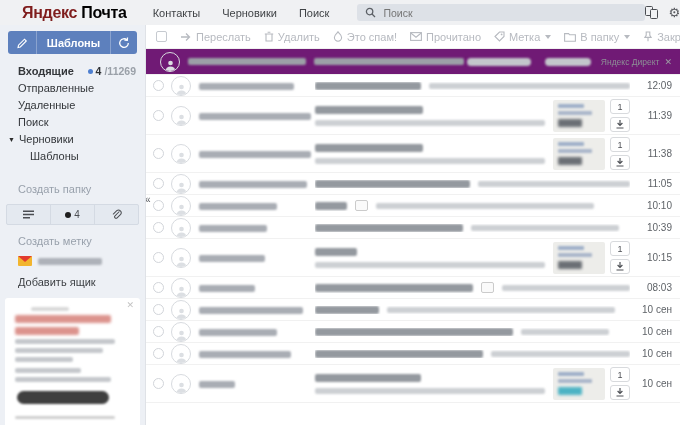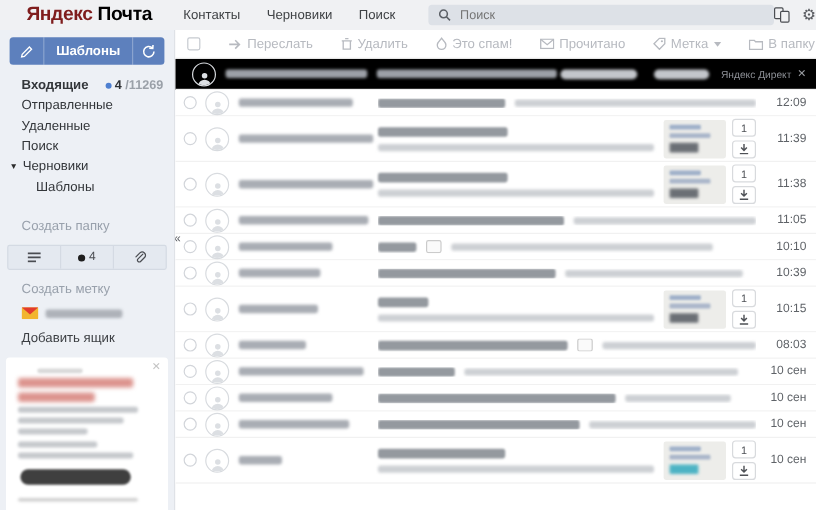--- a/index.html
+++ b/index.html
@@ -58,31 +58,31 @@
 .adcard .x{position:absolute;top:2px;right:6px;color:#c3c3c3;font-size:9px;cursor:pointer}
 .bb{display:inline-block;height:7px;border-radius:2px;background:#b6bac1;filter:blur(1.2px);vertical-align:middle}
 .bb.tiny{height:4px;background:#d9d9d9;filter:blur(.8px)}
 .bb.red{background:#dc938d;height:8px;filter:blur(1.6px)}
 .bb.gr{background:#c5c8cc;height:5px}
 .bb.fine{height:3px;background:#cfcfcf}
 .pill{width:92px;height:13px;border-radius:7px;background:#3f3f3f;filter:blur(.9px);margin:9px 0 6px 2px}
 .stack > *{display:block;margin-bottom:4px}
 
 
-.toolbar{height:24px;display:flex;align-items:center;padding:0 11px 0 10px;gap:23px;color:#b7bac0;border-bottom:1px solid #f0f0f0;flex:none}
+.toolbar{height:24px;display:flex;align-items:center;padding:0 11px 0 10px;gap:13px;color:#b7bac0;border-bottom:1px solid #f0f0f0;flex:none}
 .tb{display:flex;align-items:center;gap:4px;cursor:pointer;white-space:nowrap}
 .tbchk{width:11px;height:11px;border:1px solid #c6cad0;border-radius:2px;background:#fff;cursor:pointer;flex:none}
 .caret{display:inline-block;width:0;height:0;border-left:3px solid transparent;border-right:3px solid transparent;border-top:4px solid #b7bac0;margin-left:1px}
 
 
 .list{flex:1;overflow:hidden}
 .row{display:flex;align-items:center;padding:0 8px 0 7px;border-bottom:1px solid #f1f1f1;background:#fff}
 .row.single{height:22px}
 .row.double{height:38px}
-.row.adrow{height:26px;background:#000000}
+.row.adrow{height:26px;background:#701a75}
 .chk{width:11px;height:11px;border:1px solid #d2d5da;border-radius:50%;background:#fff;flex:none;cursor:pointer}
 .rava{width:20px;height:20px;border-radius:50%;border:1px solid #d8dbdf;margin:0 8px 0 7px;flex:none;display:flex;align-items:flex-end;justify-content:center;overflow:hidden}
 .sender{width:116px;flex:none}
 .mid{flex:1;min-width:0;display:flex;align-items:center;gap:8px;overflow:hidden}
 .midcol{flex:1;min-width:0;display:flex;flex-direction:column;gap:6px;justify-content:center}
 .line{display:flex;align-items:center;gap:8px}
 .bb.s{background:#a9adb4;height:7px}
 .bb.subj{background:#94999f;height:8px;filter:blur(1.1px)}
 .bb.snip{background:#cdd0d4;height:6px}
 .minibadge{width:13px;height:11px;border:1px solid #cbcbcb;border-radius:2px;background:#fafafa;flex:none}

